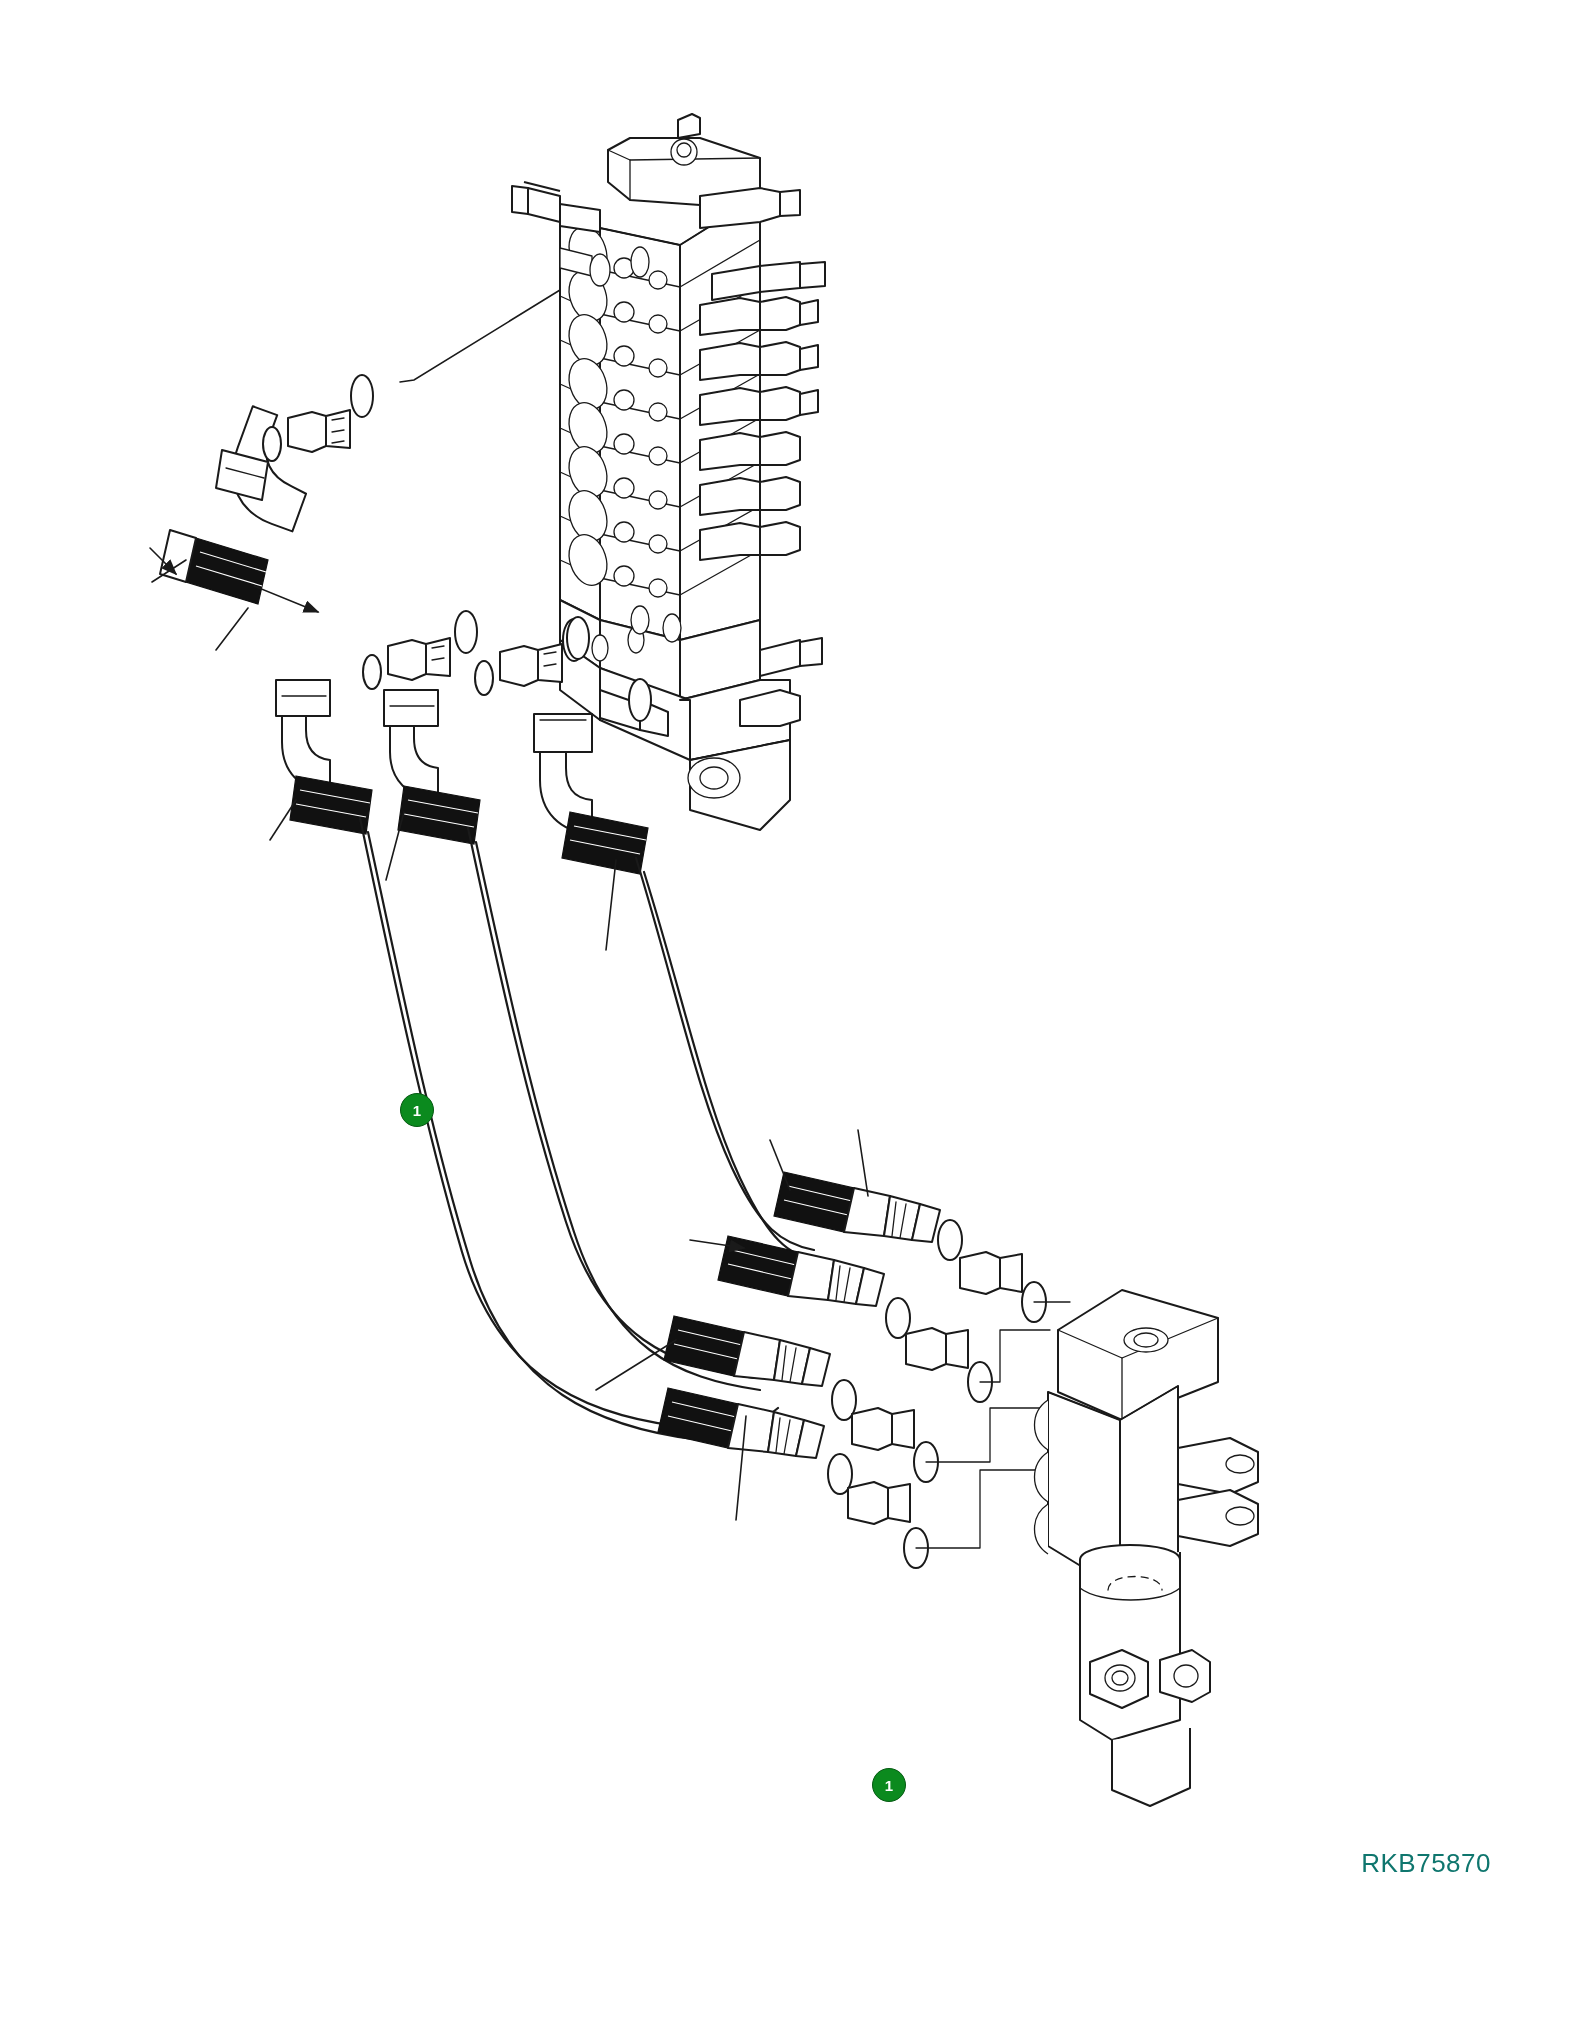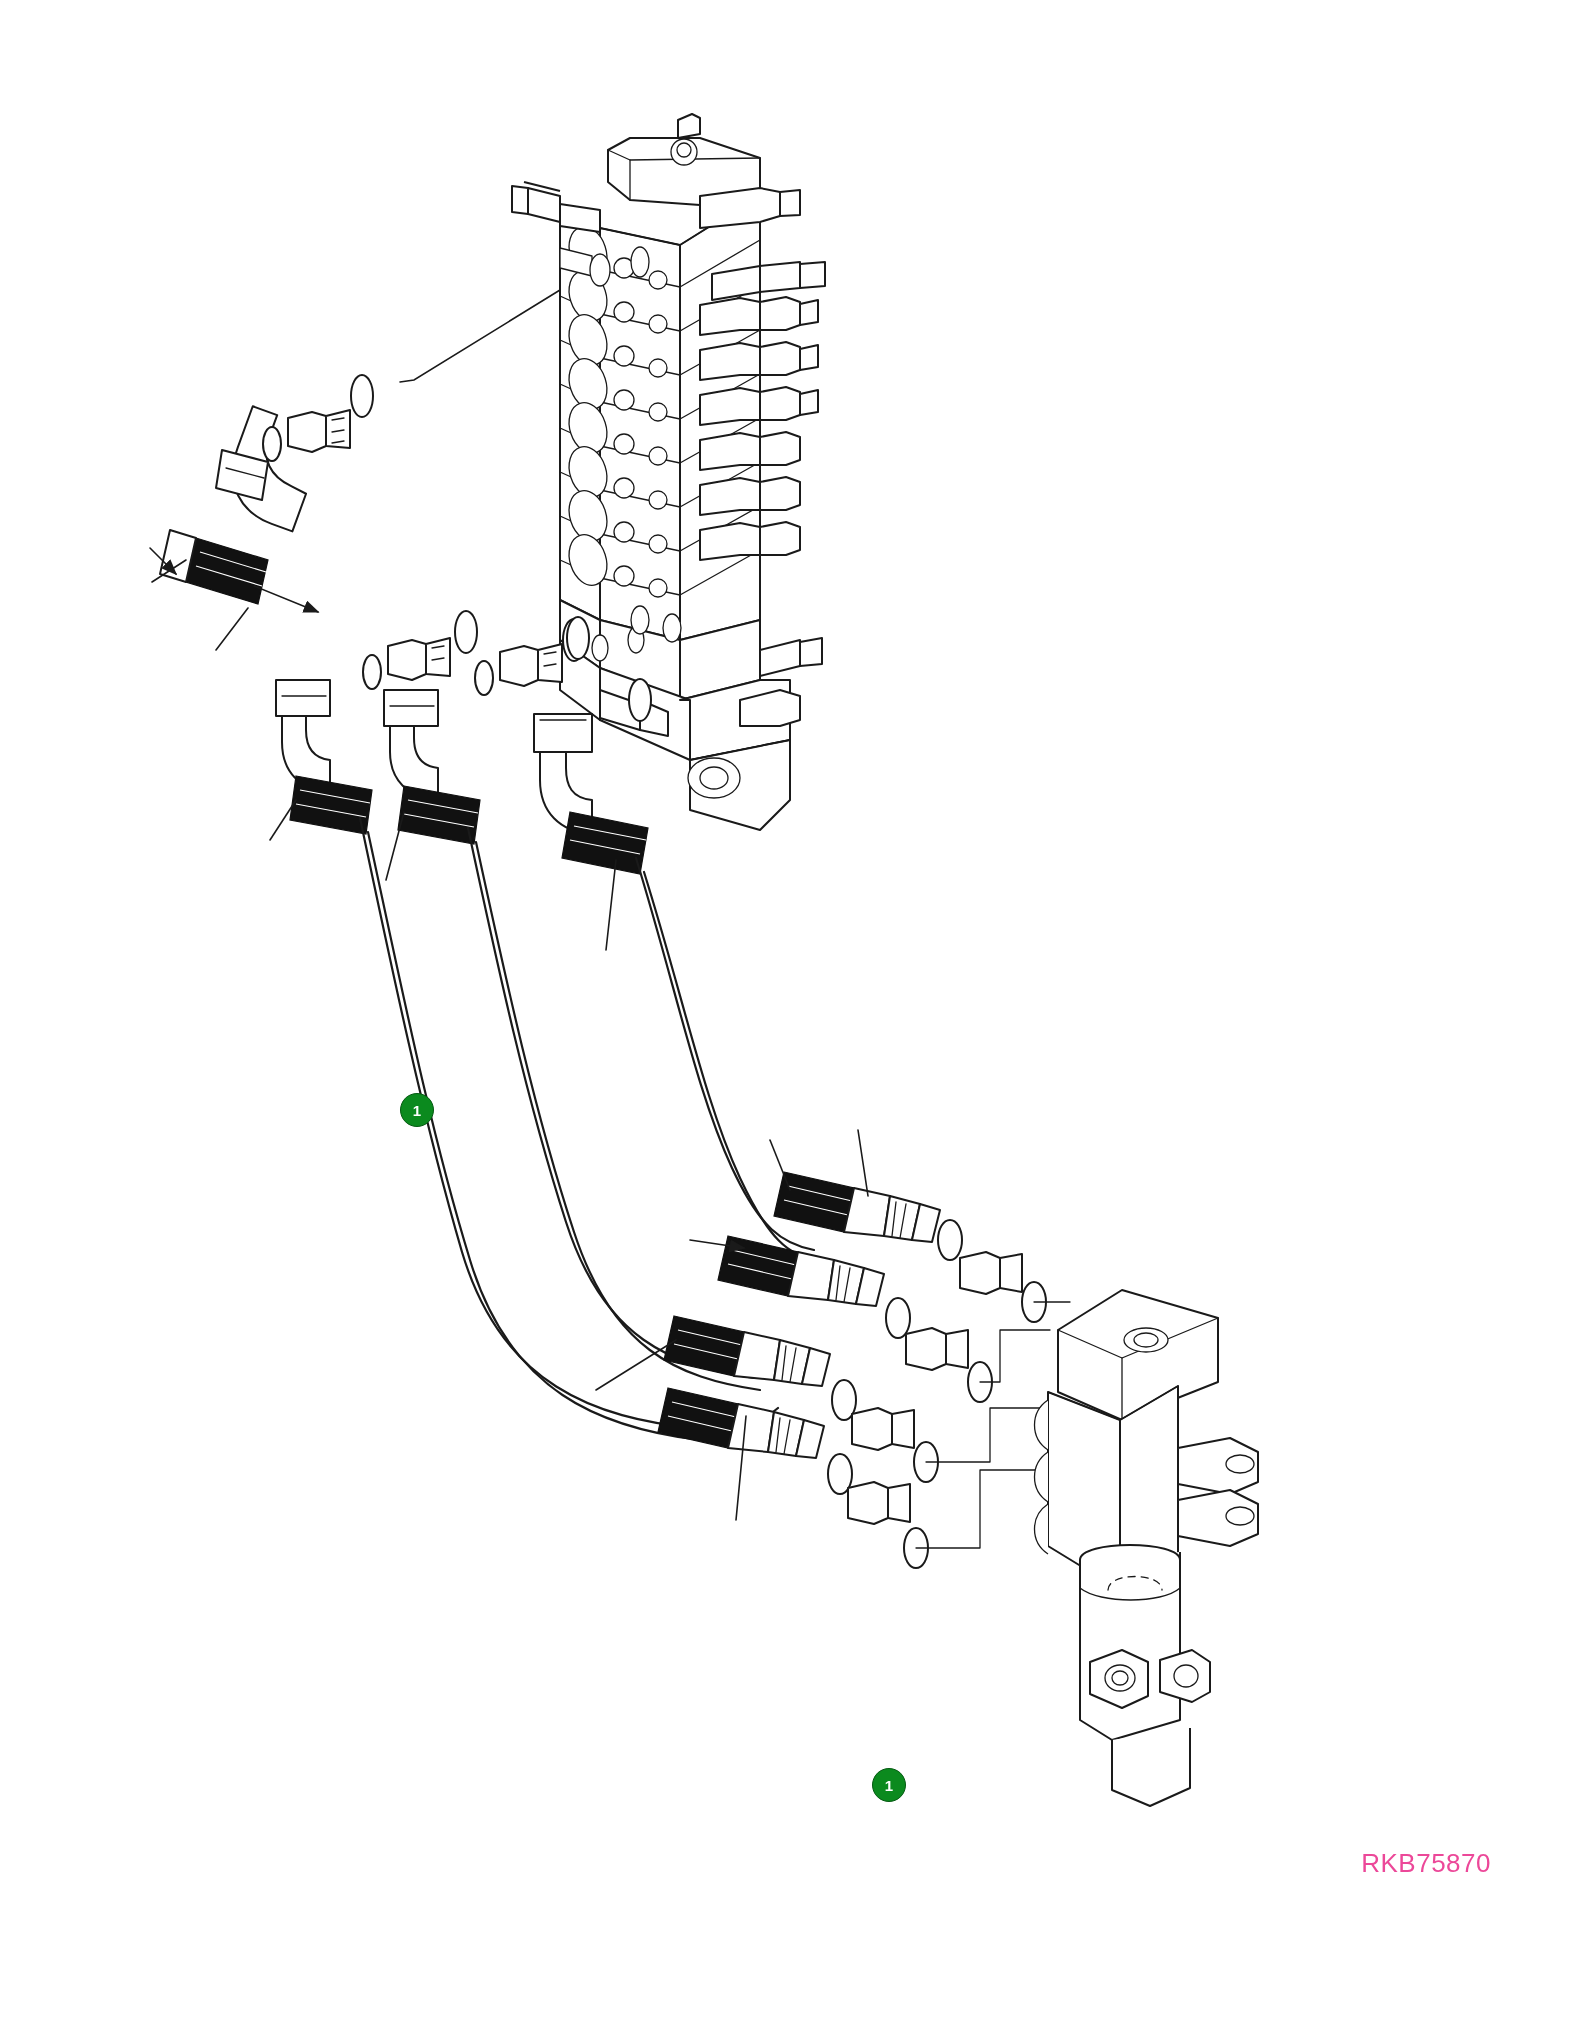--- a/index.html
+++ b/index.html
@@ -43,21 +43,21 @@
     box-sizing: border-box;
   }
   #callout-1 { left: 400px; top: 1093px; }
   #callout-2 { left: 872px; top: 1768px; }
   #drawing-number {
     position: absolute;
     right: 90px;
     top: 1848px;
     font-size: 26px;
     letter-spacing: 0.5px;
-    color: #ec4899;
+    color: #0f766e;
     font-family: "Liberation Sans", sans-serif;
     margin-left: 28px;
   }
 </style>
 </head>
 <body>
 
 <div id="sheet">
 
   <svg id="diagram-svg" viewBox="0 0 1581 2022" xmlns="http://www.w3.org/2000/svg">

